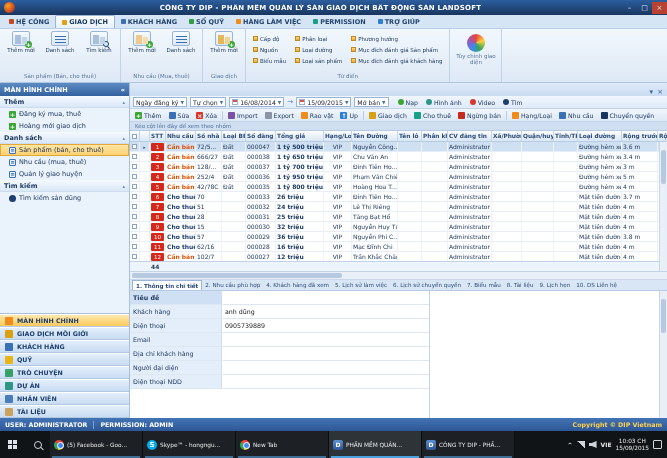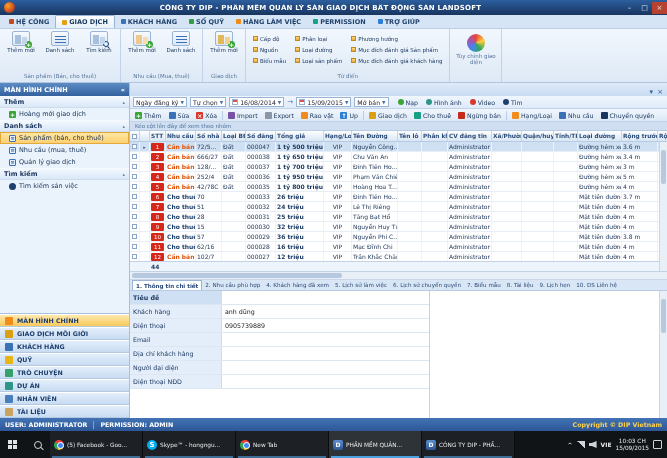--- a/index.html
+++ b/index.html
@@ -297,45 +297,49 @@
         <span>MÀN HÌNH CHÍNH</span>
         <span>«</span>
       </div>
       <div class="side-scroll" id="sideSections">
           <div class="nav-sec-header">
             <span>Thêm</span>
             <span class="nav-sec-arrow">▴</span>
           </div>
           <div class="nav-item">
             <span class="nav-ico si-add">+</span>
+            <span>Đăng ký mua, thuê</span>
+          </div>
+          <div class="nav-item">
+            <span class="nav-ico si-add">+</span>
             <span>Hoàng mới giao dịch</span>
           </div>
           <div class="nav-sec-header">
             <span>Danh sách</span>
             <span class="nav-sec-arrow">▴</span>
           </div>
           <div class="nav-item selected">
             <span class="nav-ico si-list">≡</span>
             <span>Sản phẩm (bán, cho thuê)</span>
           </div>
           <div class="nav-item">
             <span class="nav-ico si-list">≡</span>
             <span>Nhu cầu (mua, thuê)</span>
           </div>
           <div class="nav-item">
             <span class="nav-ico si-list">≡</span>
-            <span>Quản lý giao dịch</span>
+            <span>Quản lý giao huyện</span>
           </div>
           <div class="nav-sec-header">
             <span>Tìm kiếm</span>
             <span class="nav-sec-arrow">▴</span>
           </div>
           <div class="nav-item">
             <span class="nav-ico si-search"></span>
-            <span>Tìm kiếm sản việc</span>
+            <span>Tìm kiếm sản dũng</span>
           </div>
         </div>
       <div class="module-nav" id="sideModules">
           <div class="module-item active">
             <span class="module-ico" style="background: rgb(240, 140, 30);"></span>
             <span>MÀN HÌNH CHÍNH</span>
           </div>
           <div class="module-item">
             <span class="module-ico" style="background: rgb(217, 160, 19);"></span>
             <span>GIAO DỊCH MÔI GIỚI</span>

